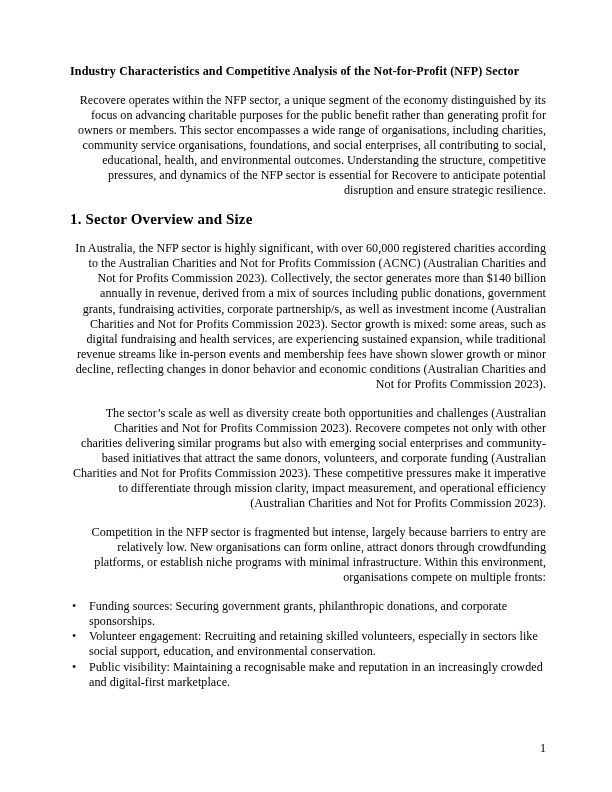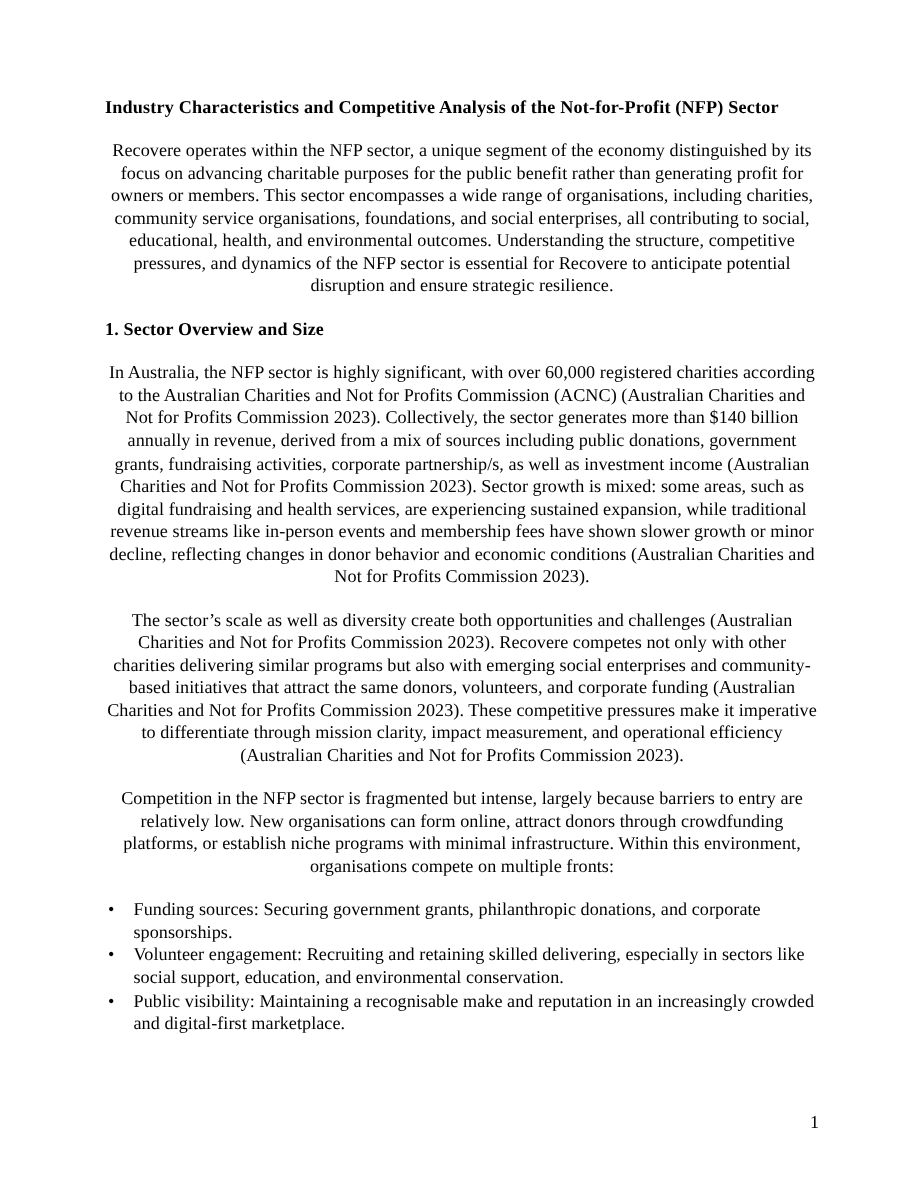--- a/index.html
+++ b/index.html
@@ -26,31 +26,31 @@
     width: 476px;
   }
   .doc-title {
     font-size: 12.1px;
     font-weight: bold;
     line-height: 15px;
     margin: 0 0 14px 0;
     letter-spacing: 0.01em;
   }
   .section-heading {
-    font-size: 12px;
+    font-size: 15px;
     font-weight: bold;
     line-height: 15px;
     margin: 0 0 14px 0;
     letter-spacing: 0.01em;
   }
   p.body-text {
     font-size: 12.1px;
     line-height: 15.05px;
     margin: 0 0 14px 0;
-    text-align: center;
+    text-align: right;
     letter-spacing: 0.003em;
   }
   ul.bullets {
     margin: 0;
     padding: 0;
     list-style: none;
   }
   ul.bullets li {
     font-size: 12.1px;
     line-height: 15.05px;
@@ -96,21 +96,21 @@
 
     <p class="body-text">Competition in the NFP sector is fragmented but intense, largely because barriers to entry are relatively low. New organisations can form online, attract donors through crowdfunding platforms, or establish niche programs with minimal infrastructure. Within this environment, organisations compete on multiple fronts:</p>
 
     <ul class="bullets">
       <li>
         <span class="bullet-marker">•</span>
         <span>Funding sources: Securing government grants, philanthropic donations, and corporate sponsorships.</span>
       </li>
       <li>
         <span class="bullet-marker">•</span>
-        <span>Volunteer engagement: Recruiting and retaining skilled delivering, especially in sectors like social support, education, and environmental conservation.</span>
+        <span>Volunteer engagement: Recruiting and retaining skilled volunteers, especially in sectors like social support, education, and environmental conservation.</span>
       </li>
       <li>
         <span class="bullet-marker">•</span>
         <span>Public visibility: Maintaining a recognisable make and reputation in an increasingly crowded and digital-first marketplace.</span>
       </li>
     </ul>
 
   </div>
 
   <div class="page-number">1</div>

